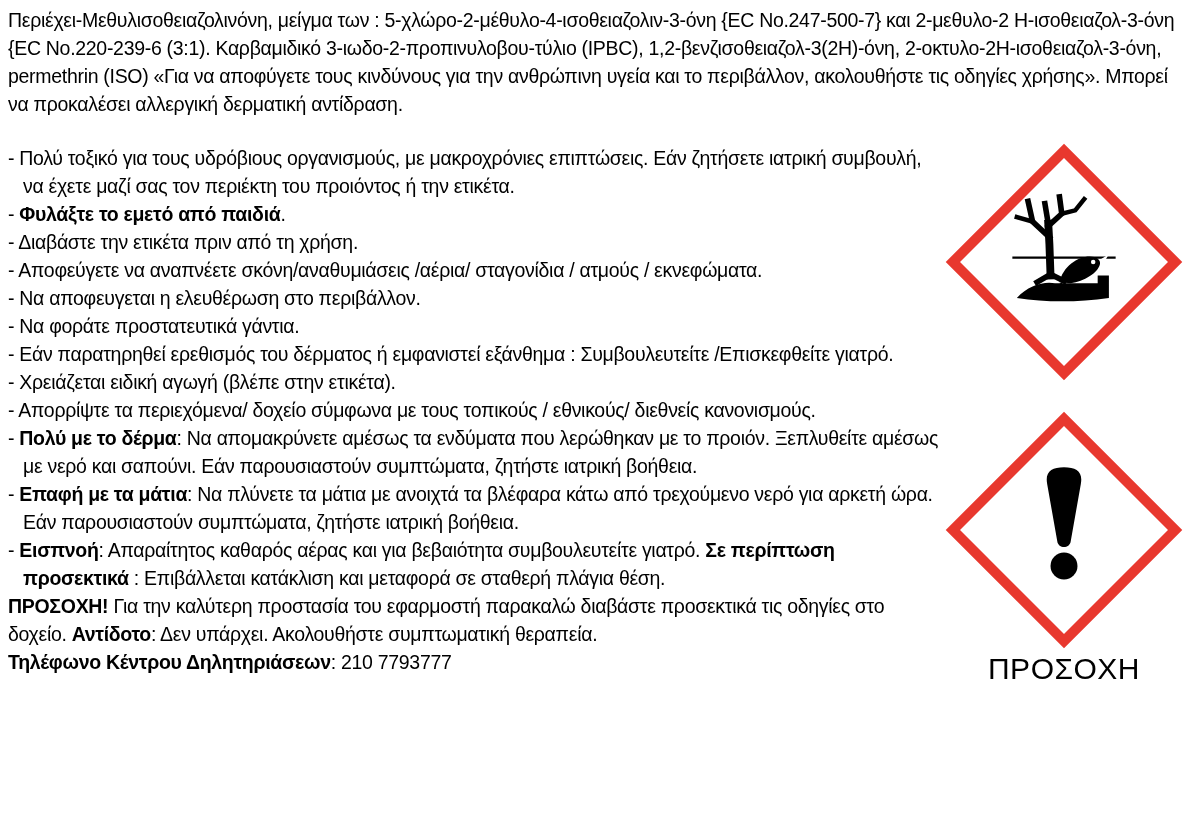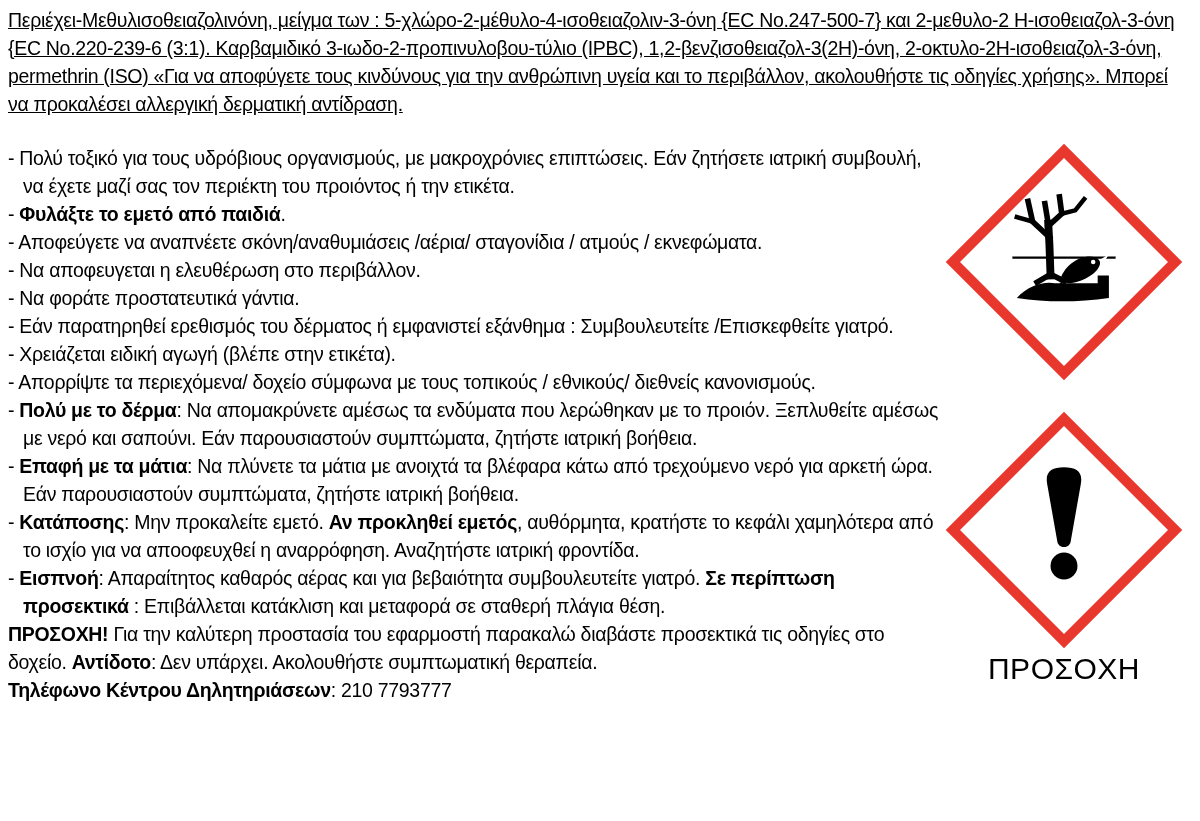--- a/index.html
+++ b/index.html
@@ -6,21 +6,21 @@
   body{
     width:1200px;height:821px;
     background:#ffffff;color:#000000;
     font-family:"Liberation Sans","DejaVu Sans",sans-serif;
     position:relative;overflow:hidden;
     -webkit-font-smoothing:antialiased;
   }
   .text-wrap{position:absolute;left:8px;top:6px;width:1186px;}
   .intro{
     font-size:19.5px;line-height:28px;letter-spacing:-0.3px;
-    margin:0 0 26px 0;width:1184px;text-decoration:underline;
+    margin:0 0 26px 0;width:1184px;
   }
   .col{
     width:936px;font-size:19.5px;line-height:28px;letter-spacing:-0.3px;
   }
   .line{white-space:normal;}
   .line.hang{padding-left:15px;text-indent:-15px;}
   .b{font-weight:700;}
   .r{font-weight:400;}
   .pict{position:absolute;width:238px;height:238px;}
   #pict-env{left:945px;top:143px;}
@@ -32,29 +32,29 @@
   svg{display:block;width:100%;height:100%;}
 </style>
 </head>
 <body>
 
 <div class="text-wrap">
   <p class="intro">Περιέχει-Μεθυλισοθειαζολινόνη, μείγμα των : 5-χλώρο-2-μέθυλο-4-ισοθειαζολιν-3-όνη {EC No.247-500-7} και 2-μεθυλο-2 Η-ισοθειαζολ-3-όνη {EC No.220-239-6 (3:1). Καρβαμιδικό 3-ιωδο-2-προπινυλοβου-τύλιο (IPBC), 1,2-βενζισοθειαζολ-3(2Η)-όνη, 2-οκτυλο-2Η-ισοθειαζολ-3-όνη, permethrin (ISO) «Για να αποφύγετε τους κινδύνους για την ανθρώπινη υγεία και το περιβάλλον, ακολουθήστε τις οδηγίες χρήσης». Μπορεί να προκαλέσει αλλεργική δερματική αντίδραση.</p>
   <div class="col">
       <div class="line hang"><span class="r">- </span><span class="r">Πολύ τοξικό για τους υδρόβιους οργανισμούς, με μακροχρόνιες επιπτώσεις. Εάν ζητήσετε ιατρική συμβουλή, να έχετε μαζί σας τον περιέκτη του προιόντος ή την ετικέτα.</span></div>
       <div class="line hang"><span class="r">- </span><span class="b">Φυλάξτε το εμετό από παιδιά</span><span class="r">.</span></div>
+      <div class="line hang"><span class="r">- </span><span class="r">Διαβάστε την ετικέτα πριν από τη χρήση.</span></div>
       <div class="line hang"><span class="r">- </span><span class="r">Αποφεύγετε να αναπνέετε σκόνη/αναθυμιάσεις /αέρια/ σταγονίδια / ατμούς / εκνεφώματα.</span></div>
       <div class="line hang"><span class="r">- </span><span class="r">Να αποφευγεται η ελευθέρωση στο περιβάλλον.</span></div>
       <div class="line hang"><span class="r">- </span><span class="r">Να φοράτε προστατευτικά γάντια.</span></div>
       <div class="line hang"><span class="r">- </span><span class="r">Εάν παρατηρηθεί ερεθισμός του δέρματος ή εμφανιστεί εξάνθημα : Συμβουλευτείτε /Επισκεφθείτε γιατρό.</span></div>
       <div class="line hang"><span class="r">- </span><span class="r">Χρειάζεται ειδική αγωγή (βλέπε στην ετικέτα).</span></div>
       <div class="line hang"><span class="r">- </span><span class="r">Απορρίψτε τα περιεχόμενα/ δοχείο σύμφωνα με τους τοπικούς / εθνικούς/ διεθνείς κανονισμούς.</span></div>
       <div class="line hang"><span class="r">- </span><span class="b">Πολύ με το δέρμα</span><span class="r">: Να απομακρύνετε αμέσως τα ενδύματα που λερώθηκαν με το προιόν. Ξεπλυθείτε αμέσως με νερό και σαπούνι. Εάν παρουσιαστούν συμπτώματα, ζητήστε ιατρική βοήθεια.</span></div>
       <div class="line hang"><span class="r">- </span><span class="b">Επαφή με τα μάτια</span><span class="r">: Να πλύνετε τα μάτια με ανοιχτά τα βλέφαρα κάτω από τρεχούμενο νερό για αρκετή ώρα. Εάν παρουσιαστούν συμπτώματα, ζητήστε ιατρική βοήθεια.</span></div>
-      <div class="line hang"><span class="r">- </span><span class="b">Κατάποσης</span><span class="r">: Μην προκαλείτε εμετό. </span><span class="b">Αν προκληθεί εμετός</span><span class="r">, αυθόρμητα, κρατήστε το κεφάλι χαμηλότερα από το ισχίο για να αποοφευχθεί η αναρρόφηση. Αναζητήστε ιατρική φροντίδα.</span></div>
       <div class="line hang"><span class="r">- </span><span class="b">Εισπνοή</span><span class="r">: Απαραίτητος καθαρός αέρας και για βεβαιότητα συμβουλευτείτε γιατρό. </span><span class="b">Σε περίπτωση προσεκτικά</span><span class="r"> : Επιβάλλεται κατάκλιση και μεταφορά σε σταθερή πλάγια θέση.</span></div>
       <div class="line"><span class="b">ΠΡΟΣΟΧΗ!</span><span class="r"> Για την καλύτερη προστασία του εφαρμοστή παρακαλώ διαβάστε προσεκτικά τις οδηγίες στο δοχείο. </span><span class="b">Αντίδοτο</span><span class="r">: Δεν υπάρχει. Ακολουθήστε συμπτωματική θεραπεία.</span></div>
       <div class="line"><span class="b">Τηλέφωνο Κέντρου Δηλητηριάσεων</span><span class="r">: 210 7793777</span></div>
     </div>
 </div>
 
 <div class="pict" id="pict-env">
   <svg viewBox="0 0 212 212">
     <rect x="36" y="36" width="140" height="140" transform="rotate(45 106 106)" fill="#ffffff" stroke="#e8382e" stroke-width="9"></rect>
 

